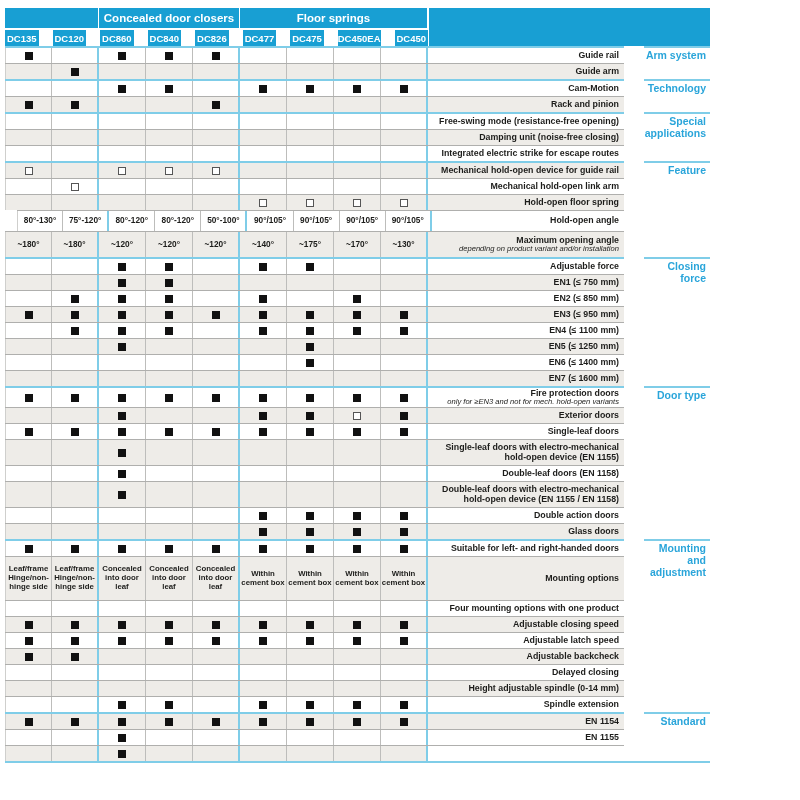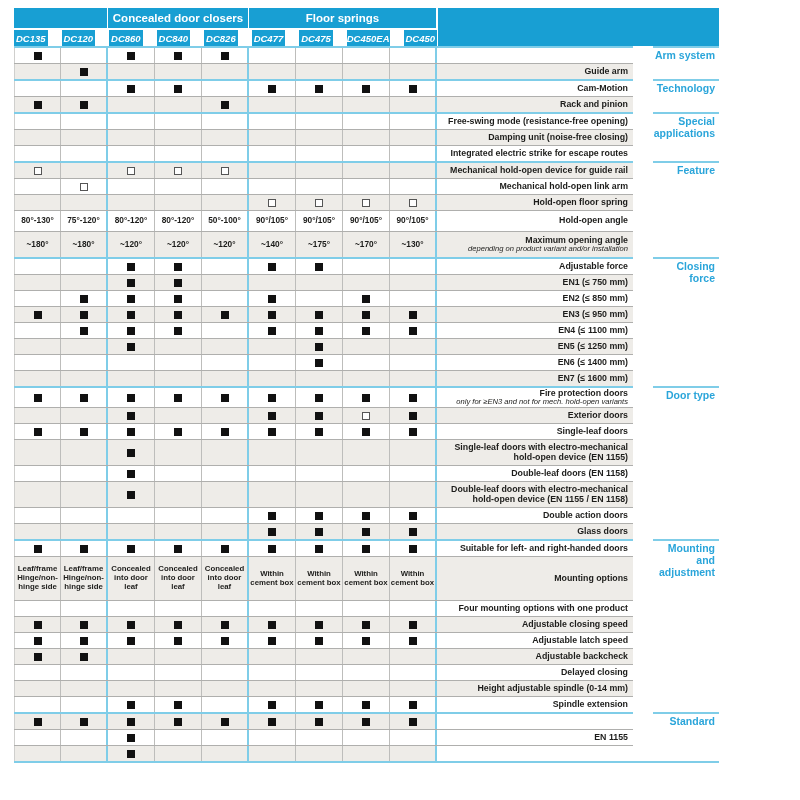--- a/index.html
+++ b/index.html
@@ -1,29 +1,29 @@
 <!DOCTYPE html>
 <html style="--cyan: #189FD3; --cyan-text: #2AA5DA; --cyan-line: #7FCDE8; --row-gray: #EEECE8;"><head>
 <meta charset="utf-8">
 <style>
   :root{
     --cyan:#189FD3; --cyan-text:#2AA5DA; --cyan-line:#7FCDE8;
     --row-gray:#EEECE8; --grid:#AFAFAD; --ink:#1D1D1B;
   }
   html,body{margin:0;padding:0;background:#fff;width:800px;height:800px;
     font-family:"Liberation Sans",sans-serif;color:var(--ink);}
-  #table-root{position:absolute;left:14px;top:8px;width:705px;}
+  #table-root{position:absolute;left:5px;top:8px;width:705px;}
 
   
   .header{display:flex;}
   .h-left{width:423px;}
   .h-groups{display:flex;gap:1px;margin-bottom:2px;}
   .h-group{height:20px;background:var(--cyan);color:#fff;font-weight:bold;
     font-size:11.5px;display:flex;align-items:center;justify-content:center;}
-  .h-products{display:flex;gap:14px;font-style:italic;}
+  .h-products{display:flex;gap:14px;}
   .h-prod{width:46px;height:16px;background:var(--cyan);color:#fff;font-weight:bold;
     font-size:9.5px;display:flex;align-items:center;justify-content:center;}
   .h-right{width:282px;margin-left:1px;background:var(--cyan);height:38px;}
 
   
   .section{display:flex;}
   .sec-left{width:619px;}
   .sec-cat{width:78px;margin-left:20px;font-size:10.5px;font-weight:bold;
     color:var(--cyan-text);text-align:right;line-height:1.12;
     padding:2px 4px 0 0;box-sizing:border-box;}
@@ -90,20 +90,23 @@
           <div class="cell">
             <div class="sq"></div>
           </div>
           <div class="cell cy">
             <div class="sq"></div>
           </div>
           <div class="cell"></div>
           <div class="cell"></div>
           <div class="cell"></div>
           <div class="cell cy"></div>
+          <div class="labelcell">
+            <div class="lbl">Guide rail</div>
+          </div>
         </div>
         <div class="row gray">
           <div class="cell first"></div>
           <div class="cell cy">
             <div class="sq"></div>
           </div>
           <div class="cell"></div>
           <div class="cell"></div>
           <div class="cell cy"></div>
           <div class="cell"></div>
@@ -270,21 +273,21 @@
           <div class="cell">
             <div class="hsq"></div>
           </div>
           <div class="cell cy">
             <div class="hsq"></div>
           </div>
           <div class="labelcell">
             <div class="lbl">Hold-open floor spring</div>
           </div>
         </div>
-        <div class="row" style="height: 20px;">
+        <div class="row" style="height: 20px; margin-left: 12px;">
           <div class="cell first">
             <span>80°-130°</span>
           </div>
           <div class="cell cy">
             <span>75°-120°</span>
           </div>
           <div class="cell">
             <span>80°-120°</span>
           </div>
           <div class="cell">
@@ -950,20 +953,23 @@
           </div>
           <div class="cell">
             <div class="sq"></div>
           </div>
           <div class="cell">
             <div class="sq"></div>
           </div>
           <div class="cell cy">
             <div class="sq"></div>
           </div>
+          <div class="labelcell">
+            <div class="lbl">EN 1154</div>
+          </div>
         </div>
         <div class="row">
           <div class="cell first"></div>
           <div class="cell cy"></div>
           <div class="cell">
             <div class="sq"></div>
           </div>
           <div class="cell"></div>
           <div class="cell cy"></div>
           <div class="cell"></div>

